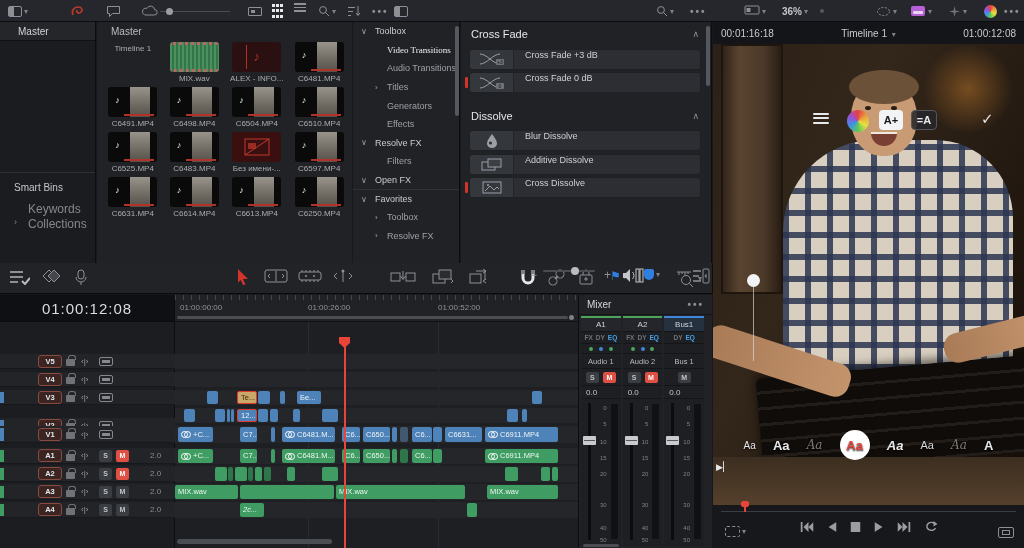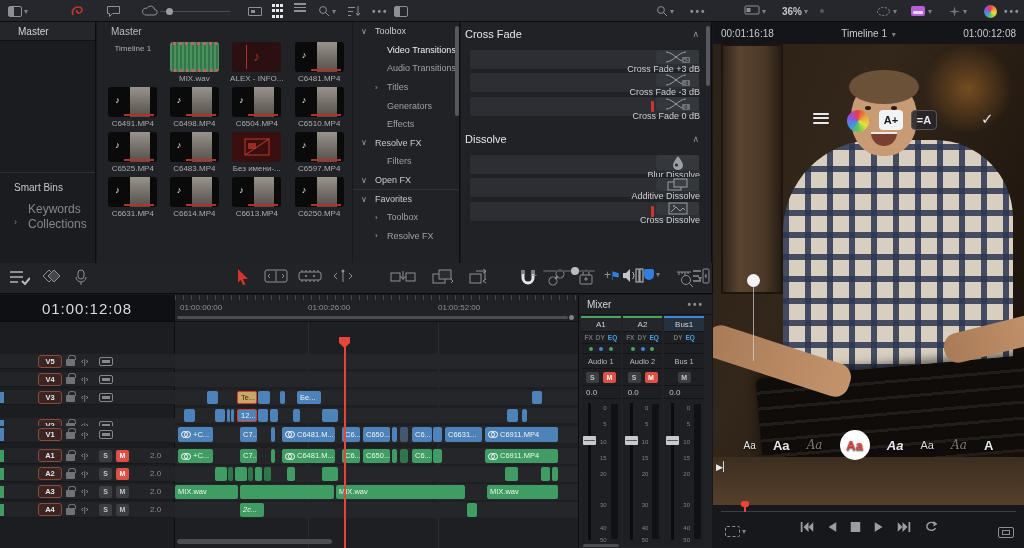--- a/index.html
+++ b/index.html
@@ -62,33 +62,33 @@
   .thumb.audio { background:#2b1011; }
   .thumb.audio .note { position:absolute; left:50%; top:50%; transform:translate(-50%,-55%); color:#b03228; font-size:13px; }
   .thumb.audio .bar { position:absolute; left:14px; top:3px; bottom:3px; width:1px; background:#b03228; }
   .thumb.offline { background:#3a0f10; }
   .thumb.offline svg { position:absolute; left:50%; top:50%; transform:translate(-50%,-50%); }
 
   
   .fx-list { position:absolute; left:353px; top:22px; width:107px; height:241px; background:#202226;
              border-right:1px solid #0c0d0f; }
   .fx-row { position:relative; height:18.6px; display:flex; align-items:center; color:#9da0a6; font-size:9px; }
-  .fx-row.sel { color:#eceef0; }
+  .fx-row.sel { color:#eceef0;font-family:Liberation Serif, serif; }
   .fx-row.head { color:#c9ccd1; }
   .fx-row .c { position:absolute; font-size:8px; color:#9da0a6; }
   .fx-row.divtop { border-top:1px solid #2e3136; }
 
   
   .trans-panel { position:absolute; left:461px; top:22px; width:251px; height:241px; background:#202226;
                  border-right:1px solid #0c0d0f; overflow:hidden; }
   .tr-head { height:24px; display:flex; align-items:center; justify-content:space-between;
-             padding:0 12px 0 4px; color:#e4e6e9; font-size:11px; }
+             padding:0 12px 0 10px; color:#e4e6e9; font-size:11px; }
   .tr-head .c { color:#8d9096; font-size:9px; }
   .tr-item { position:relative; height:21px; margin:2.5px 10px 2.5px 8px; background:#2c2e33;
-             border:1px solid #1e2023; border-radius:3px; display:flex; align-items:flex-end;flex-direction:column; }
+             border:1px solid #1e2023; border-radius:3px; display:flex; align-items:flex-start; }
   .tr-icell { width:44px; height:100%; background:#34373c; border-right:1px solid #222428;
               border-radius:3px 0 0 3px; display:flex; align-items:center; justify-content:center; position:relative; }
   .tr-fav { position:absolute; left:-5px; top:4px; width:3px; height:11px; background:#d0342a; border-radius:1px; }
   .tr-label { padding-left:11px; font-size:9px; color:#cdd0d4; }
 
   
   .viewer { position:absolute; left:713px; top:22px; width:311px; height:526px; background:#17181c; }
   .vw-head { position:absolute; left:0; top:0; right:0; height:22px; background:#141518; display:flex;
              align-items:center; justify-content:space-between; padding:0 8px; font-size:10px; color:#c8cacd; }
   .vw-video { position:absolute; left:0; top:22px; width:311px; height:461px; overflow:hidden;
@@ -563,30 +563,20 @@
           <svg width="26" height="14" viewBox="0 0 26 14">
             <path d="M1,12 C8,12 14,2 21,2 M1,2 C8,2 14,12 21,12" stroke="#9aa0a6" fill="none"></path>
             <rect x="17" y="7" width="8" height="6" rx="1" fill="#6f7277"></rect>
             <text x="21" y="12" font-size="5" fill="#17181c" text-anchor="middle">+3</text>
           </svg>
         </div>
         <div class="tr-label">Cross Fade +3 dB</div>
       </div>
       <div class="tr-item">
         <div class="tr-icell">
-          <svg width="26" height="14" viewBox="0 0 26 14">
-            <path d="M1,12 C8,12 14,2 21,2 M1,2 C8,2 14,12 21,12" stroke="#9aa0a6" fill="none"></path>
-            <rect x="17" y="7" width="8" height="6" rx="1" fill="#6f7277"></rect>
-            <text x="21" y="12" font-size="5" fill="#17181c" text-anchor="middle">-3</text>
-          </svg>
-        </div>
-        <div class="tr-label">Cross Fade -3 dB</div>
-      </div>
-      <div class="tr-item">
-        <div class="tr-icell">
           <span class="tr-fav"></span>
           <svg width="26" height="14" viewBox="0 0 26 14">
             <path d="M1,12 C8,12 14,2 21,2 M1,2 C8,2 14,12 21,12" stroke="#9aa0a6" fill="none"></path>
             <rect x="17" y="7" width="8" height="6" rx="1" fill="#6f7277"></rect>
             <text x="21" y="12" font-size="5" fill="#17181c" text-anchor="middle">0</text>
           </svg>
         </div>
         <div class="tr-label">Cross Fade 0 dB</div>
       </div>
       <div style="height: 8px;"></div>

